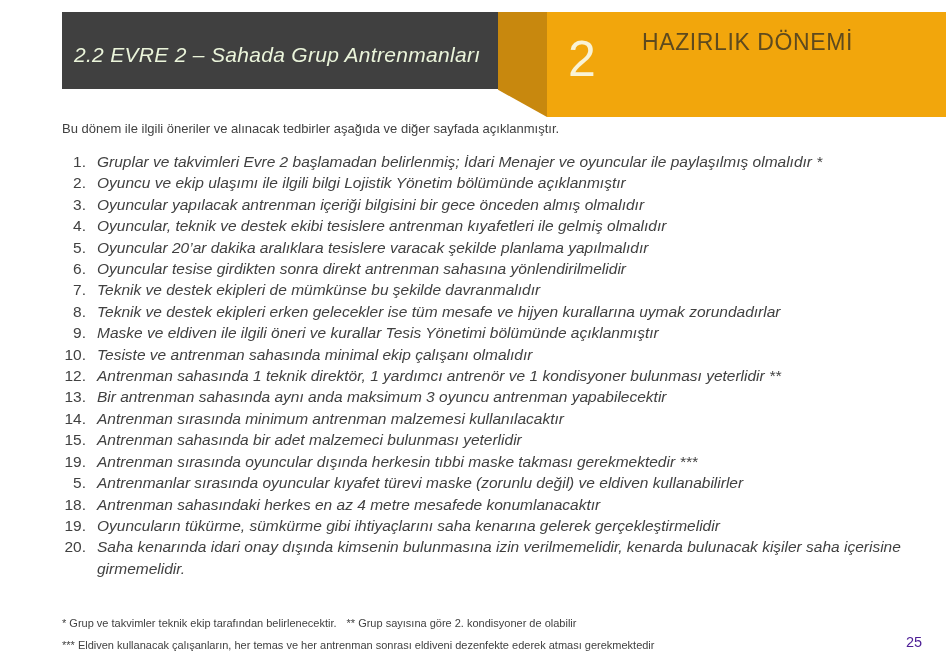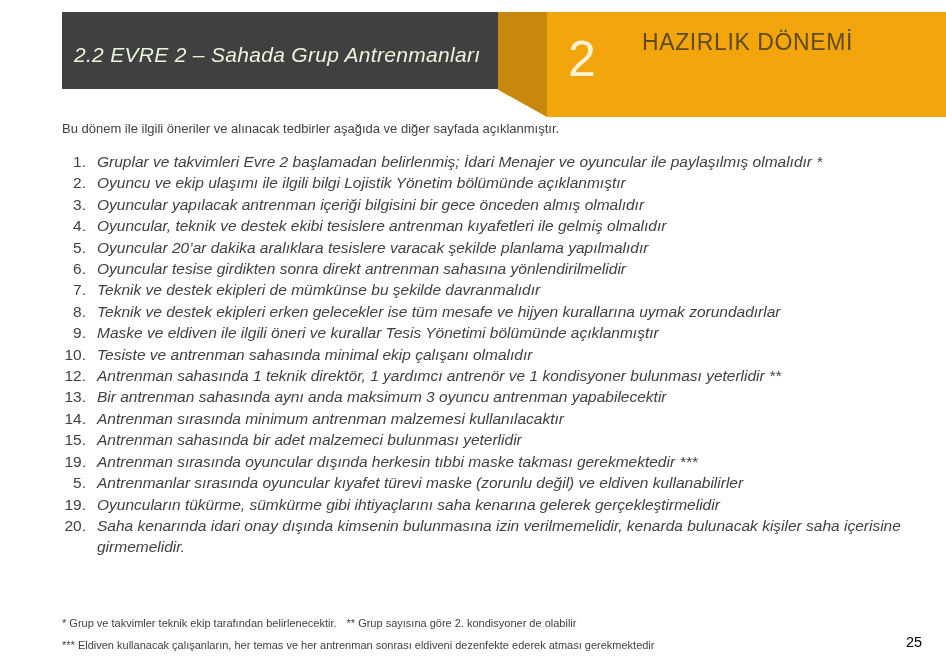--- a/index.html
+++ b/index.html
@@ -57,21 +57,21 @@
   .row .num{flex:0 0 24px;text-align:right;}
   .row .txt{flex:1;padding-left:11px;font-style:italic;}
   
   .footnotes{
     position:absolute;left:62px;top:612px;width:840px;
     font-size:11px;line-height:22px;
   }
   .footnotes .n2{margin-left:10px;}
   .page-num{
     position:absolute;left:906px;top:634px;
-    font-size:14.5px;color:#000000;
+    font-size:14.5px;color:#4c1d95;
   }
 </style>
 </head>
 <body>
 
 <div id="page">
 
   <div class="green-box">
     <span class="label">2.2 EVRE 2 – Sahada Grup Antrenmanları</span>
   </div>
@@ -142,20 +142,24 @@
       </div>
     <div class="row">
         <span class="num">19.</span>
         <span class="txt">Antrenman sırasında oyuncular dışında herkesin tıbbi maske takması gerekmektedir ***</span>
       </div>
     <div class="row">
         <span class="num">5.</span>
         <span class="txt">Antrenmanlar sırasında oyuncular kıyafet türevi maske (zorunlu değil) ve eldiven kullanabilirler</span>
       </div>
     <div class="row">
+        <span class="num">18.</span>
+        <span class="txt">Antrenman sahasındaki herkes en az 4 metre mesafede konumlanacaktır</span>
+      </div>
+    <div class="row">
         <span class="num">19.</span>
         <span class="txt">Oyuncuların tükürme, sümkürme gibi ihtiyaçlarını saha kenarına gelerek gerçekleştirmelidir</span>
       </div>
     <div class="row">
         <span class="num">20.</span>
         <span class="txt">Saha kenarında idari onay dışında kimsenin bulunmasına izin verilmemelidir, kenarda bulunacak kişiler saha içerisine girmemelidir.</span>
       </div>
   </div>
 
   <div class="footnotes">

